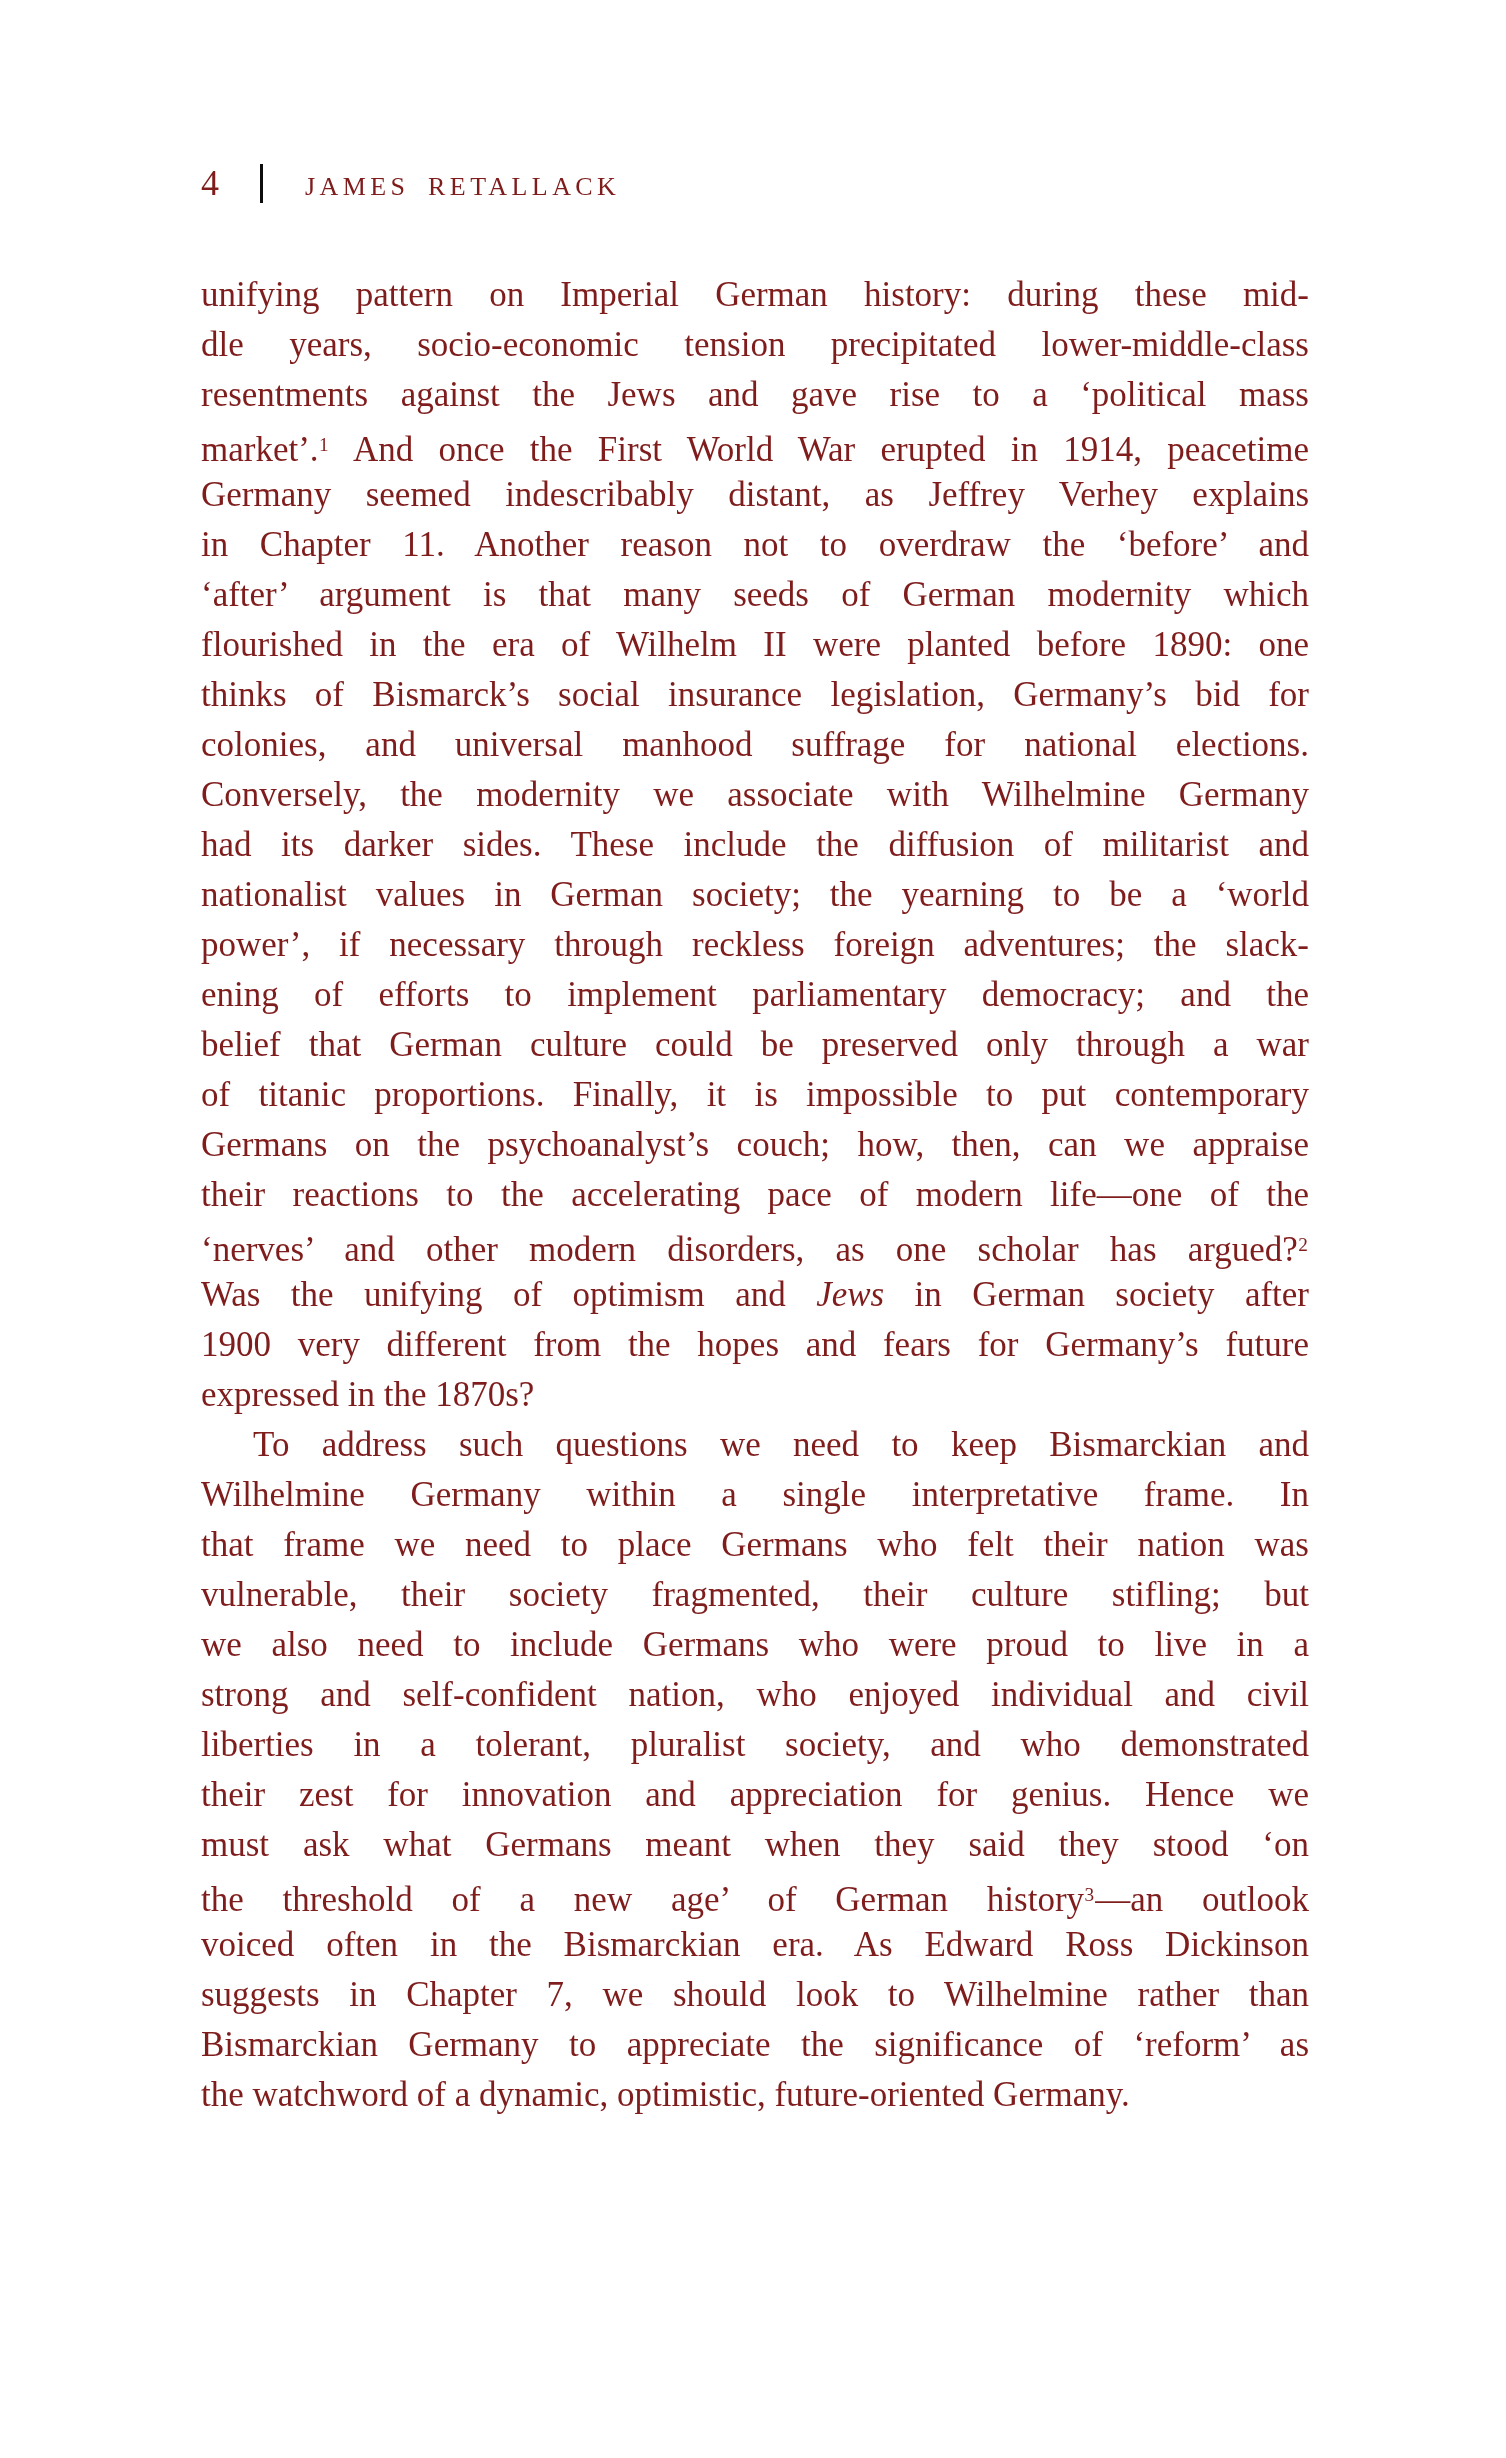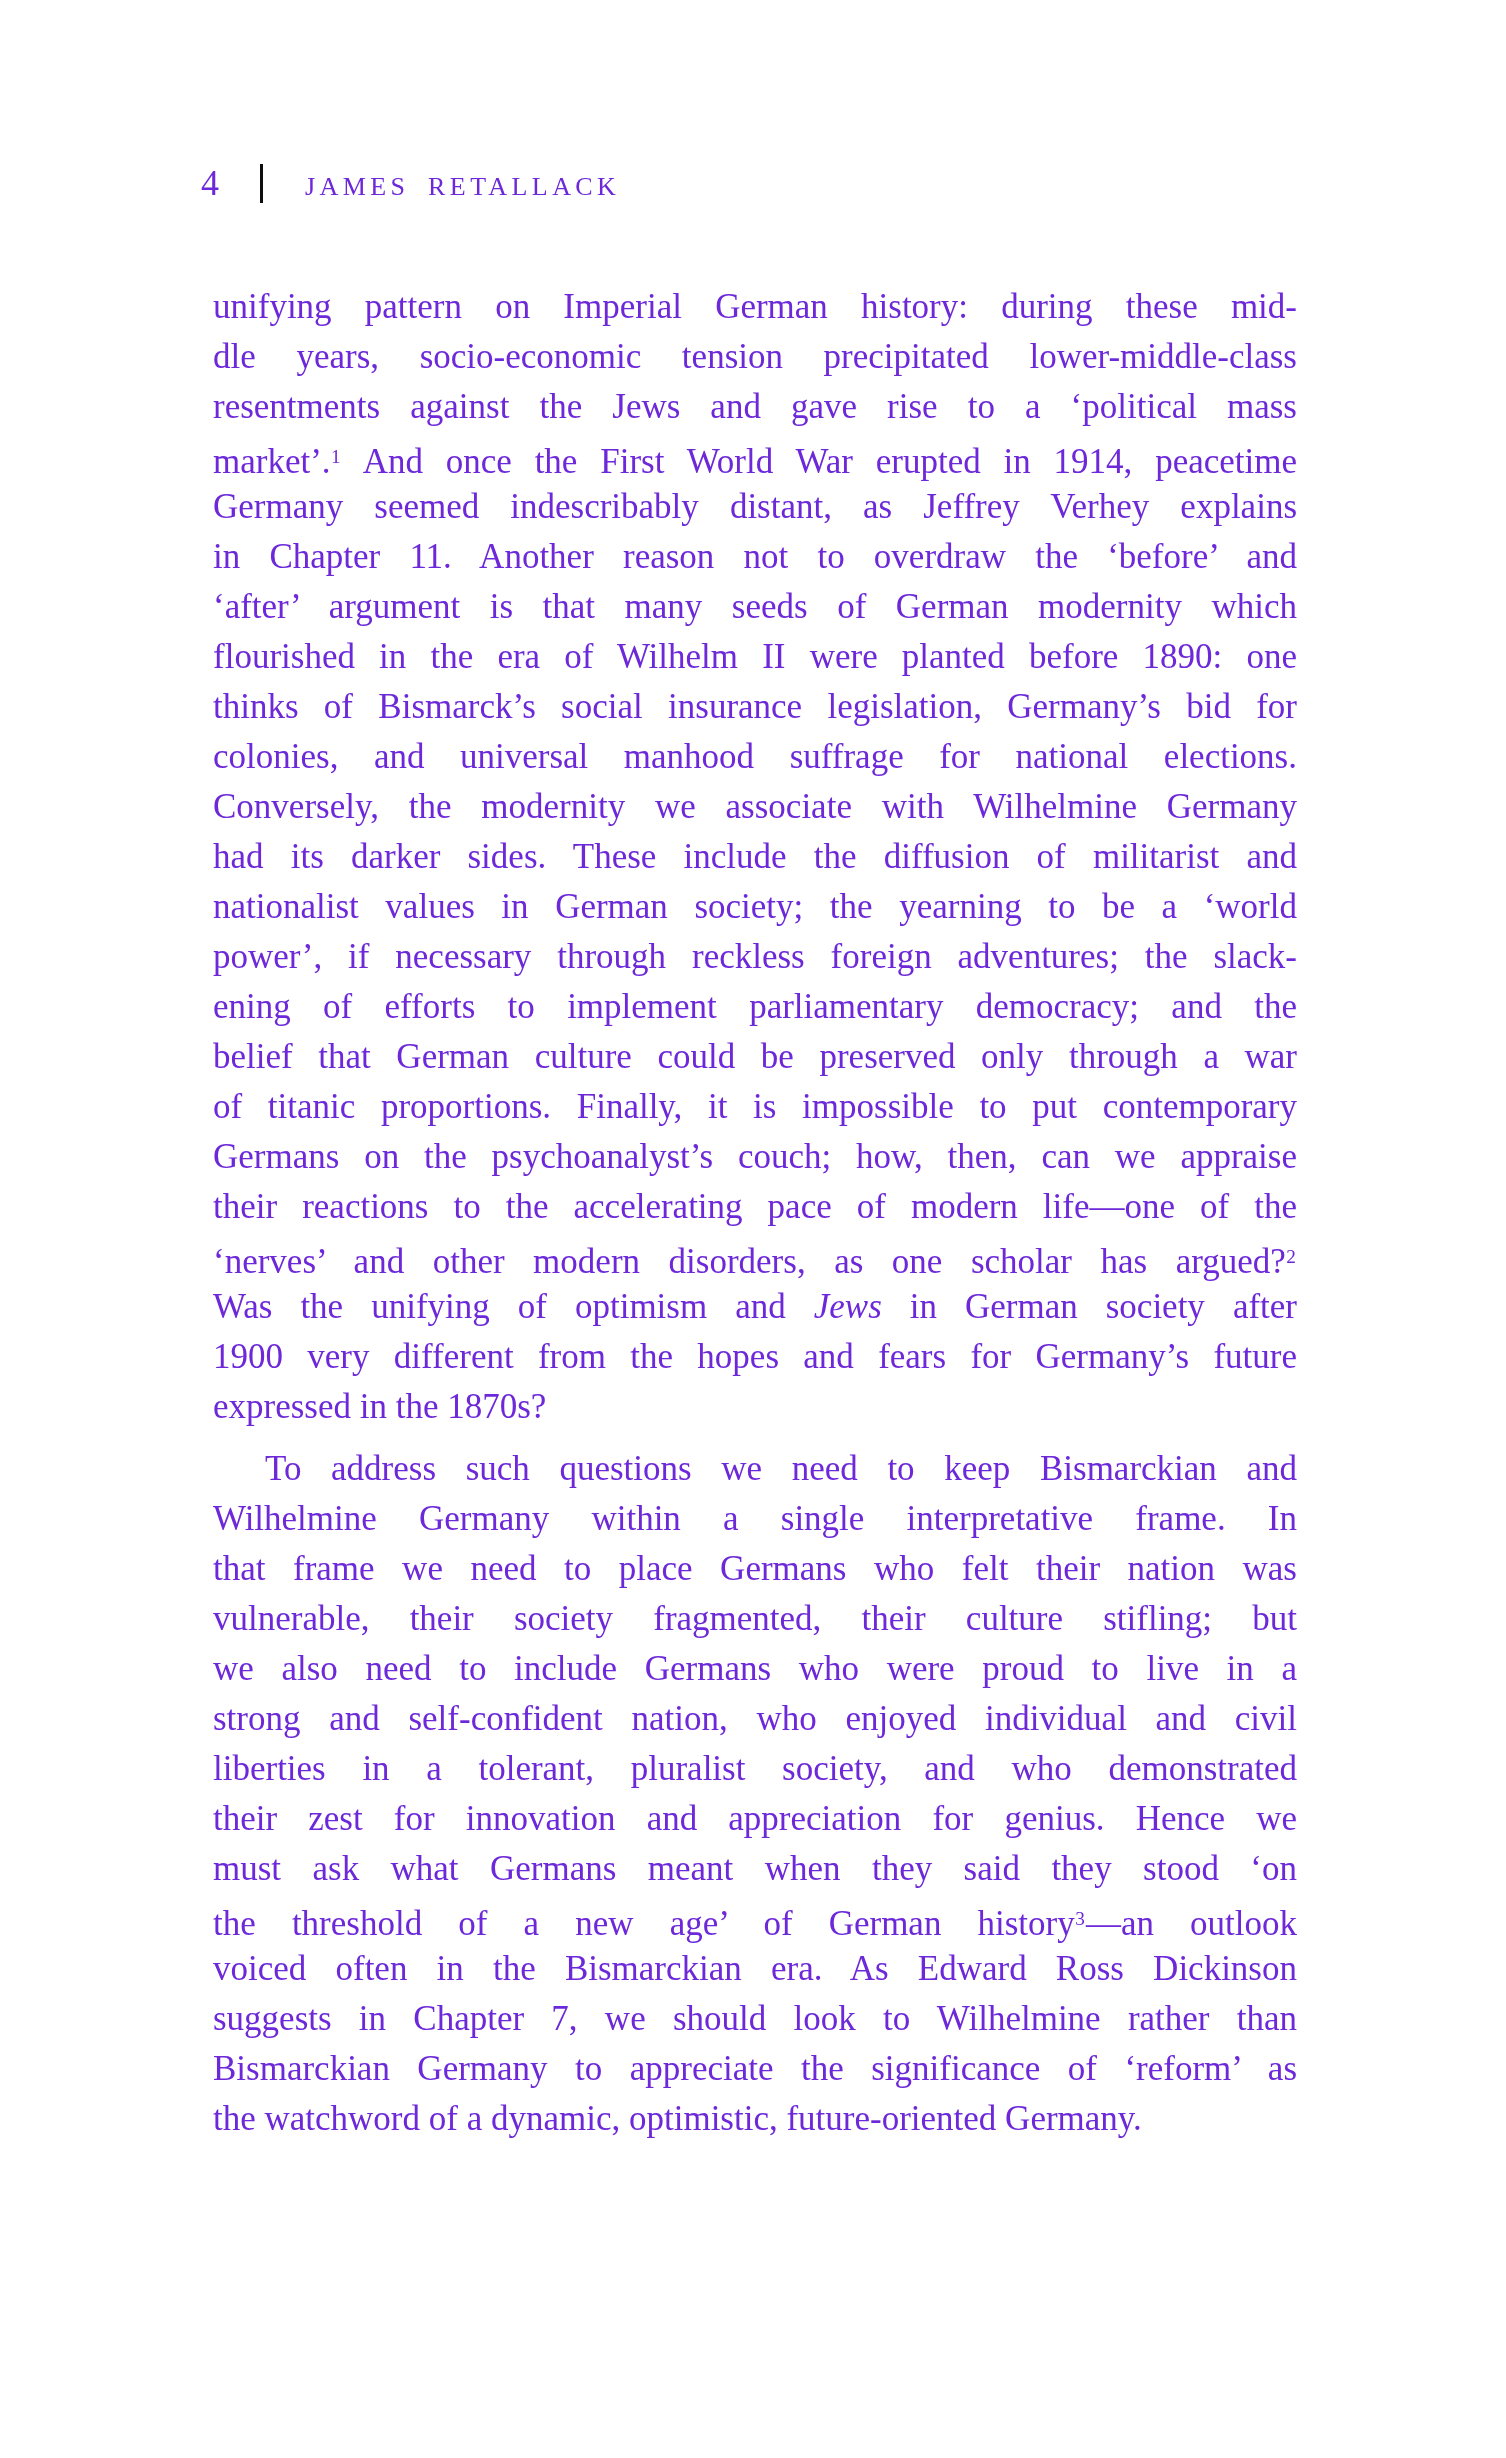--- a/index.html
+++ b/index.html
@@ -6,21 +6,21 @@
     margin: 0;
     padding: 0;
     background: #e8e8e8;
   }
   .page {
     position: relative;
     width: 1506px;
     height: 2458px;
     margin: 0 auto;
     background: #ffffff;
-    color: #6d28d9;
+    color: #7f1d1d;
     font-family: "Liberation Serif", "DejaVu Serif", serif;
     overflow: hidden;
   }
   .running-head {
     position: absolute;
     left: 201px;
     top: 162px;
     white-space: nowrap;
     line-height: 42px;
   }
@@ -42,21 +42,21 @@
   }
   .text-block {
     position: absolute;
     left: 201px;
     top: 270px;
     width: 1108px;
     font-size: 35px;
     line-height: 50px;
   }
   .para {
-    margin: 12px;
+    margin: 0;
   }
   .line {
     text-align: justify;
     text-align-last: justify;
     height: 50px;
   }
   .line.flush {
     text-align: right;
     text-align-last: left;
   }

